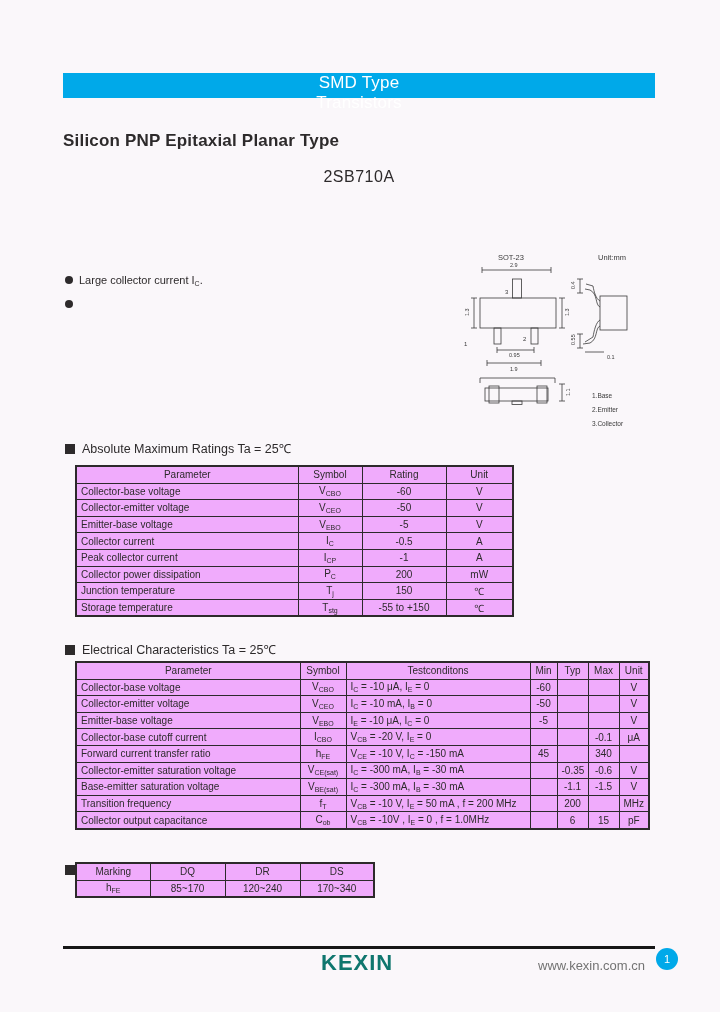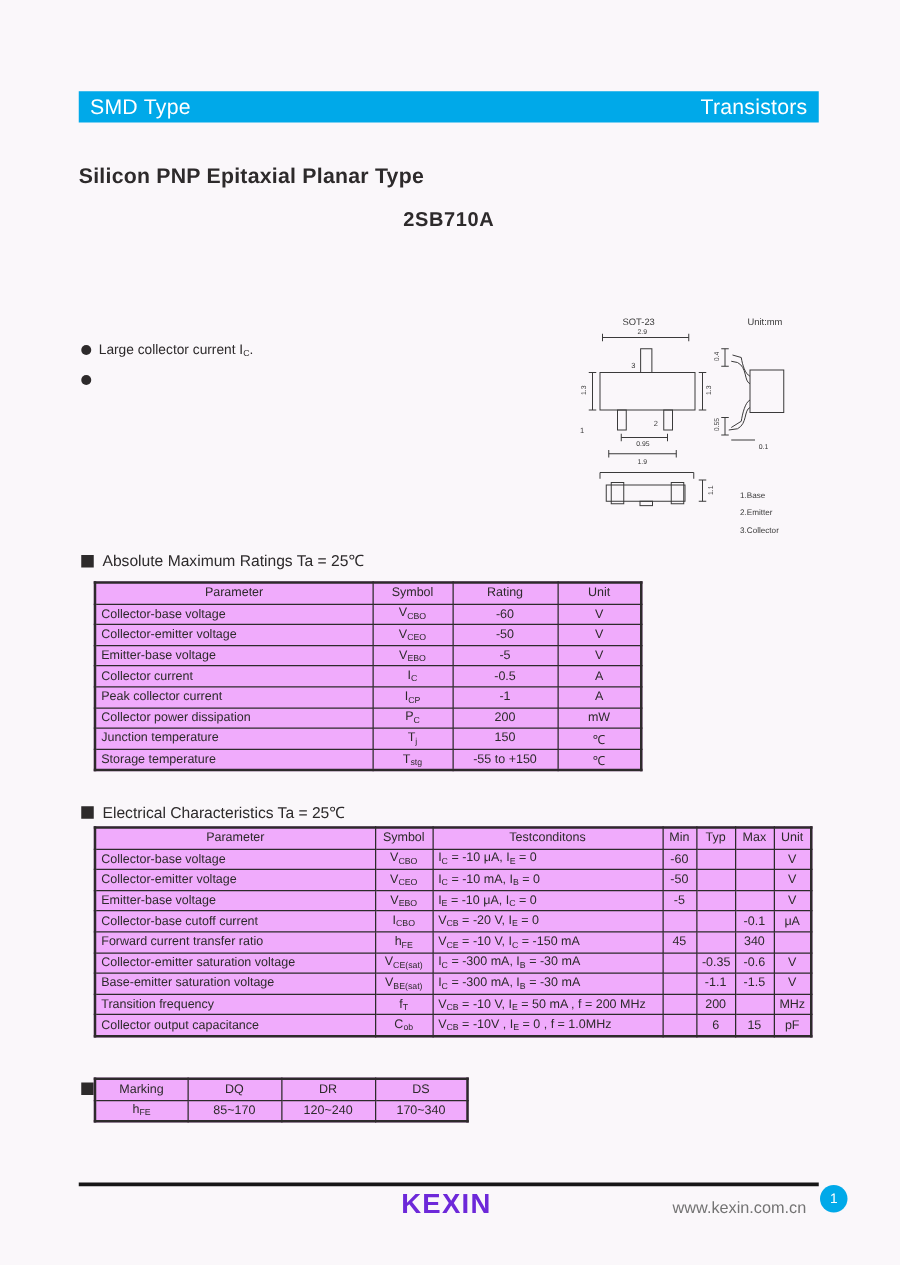--- a/index.html
+++ b/index.html
@@ -6,24 +6,24 @@
   body{
     width:720px;height:1012px;position:relative;overflow:hidden;
     background:#faf7fa;color:#2d2a2b;
     font-family:"Liberation Sans", sans-serif;
   }
   .abs{position:absolute;}
   
   .cyan-bar{
     left:63px;top:73px;width:592px;height:25px;background:#00a9e9;
     color:#ffffff;display:flex;justify-content:space-between;align-items:center;
-    padding:0 9px;box-sizing:border-box;font-size:17px;letter-spacing:.2px;
+    padding:0 9px;box-sizing:border-box;font-size:17px;letter-spacing:.2px;flex-direction:column;
   }
   .doc-title{left:63px;top:131px;width:592px;font-size:17px;font-weight:bold;letter-spacing:.2px;}
-  .part-number{left:63px;top:168px;width:592px;text-align:center;font-size:16px;font-weight:bold;letter-spacing:.5px;}
+  .part-number{left:63px;top:168px;width:592px;text-align:center;font-size:16px;font-weight:normal;letter-spacing:.5px;}
   
   .section-h{display:flex;align-items:center;gap:7px;font-size:12.5px;}
   .sq{width:10px;height:10px;background:#2d2a2b;flex:0 0 auto;}
   
   .features{left:65px;top:261px;width:395px;}
   .features ul{list-style:none;margin:9px 0 0 0;padding:0;}
   .features li{position:relative;padding-left:14px;font-size:11px;line-height:20px;margin:0;}
   .features .dot{position:absolute;left:0;top:6px;width:8px;height:8px;border-radius:50%;background:#2d2a2b;}
   
   table{border-collapse:collapse;table-layout:fixed;background:#f0abfc;}
@@ -33,21 +33,21 @@
   sub{font-size:7px;vertical-align:-2px;letter-spacing:0;}
   #t1{width:437px;} #t2{width:573px;} #t3{width:298px;}
   #t1 td:first-child{text-align:left;}
   #t2 td:nth-child(1),#t2 td:nth-child(3){text-align:left;}
   
   .drawing{left:452px;top:246px;width:248px;height:188px;}
   .drawing svg{width:100%;height:100%;}
   .drawing text{fill:#3a3a3a;font-family:"Liberation Sans",sans-serif;}
   
   .footer-line{left:63px;top:946px;width:592px;height:2.5px;background:#161616;}
-  .logo{left:321px;top:950px;font-size:22px;font-weight:bold;color:#6d28d9;letter-spacing:1px;}
+  .logo{left:321px;top:950px;font-size:22px;font-weight:bold;color:#0f766e;letter-spacing:1px;}
   .website{left:465px;top:958px;width:180px;text-align:right;font-size:13px;color:#737373;}
   .page-circle{left:656px;top:948px;width:22px;height:22px;border-radius:50%;background:#00a9e9;
     color:#ffffff;font-size:11px;display:flex;align-items:center;justify-content:center;}
 </style>
 </head>
 <body>
 
 <div class="abs cyan-bar">
   <span>SMD Type</span>
   <span>Transistors</span>

